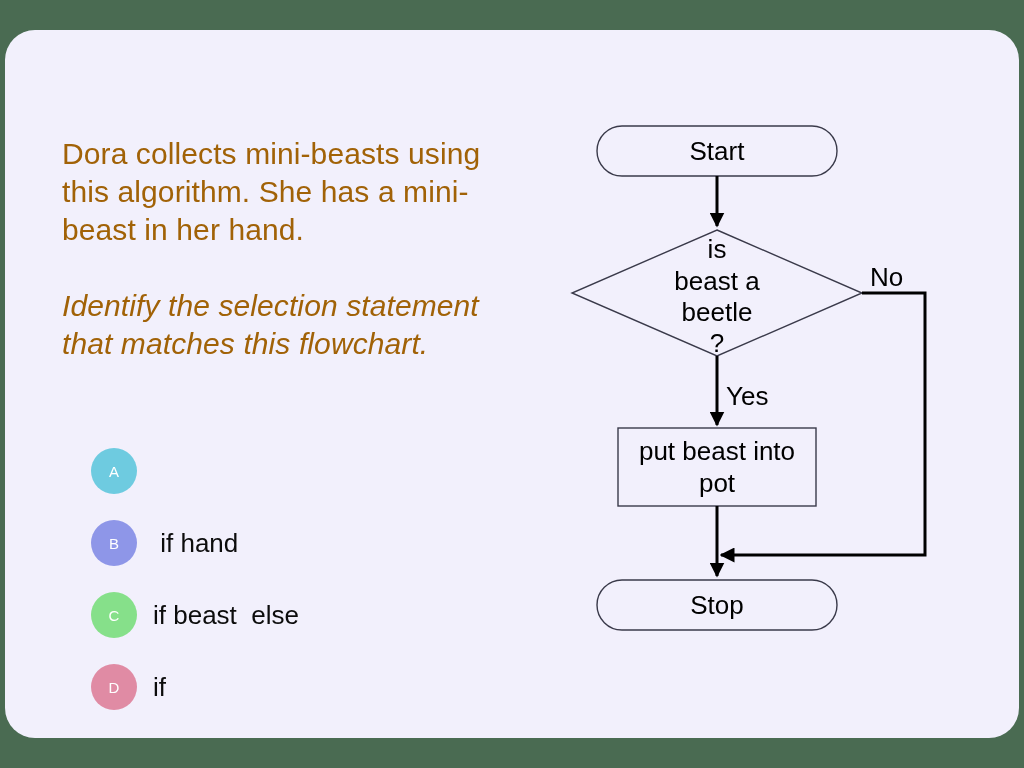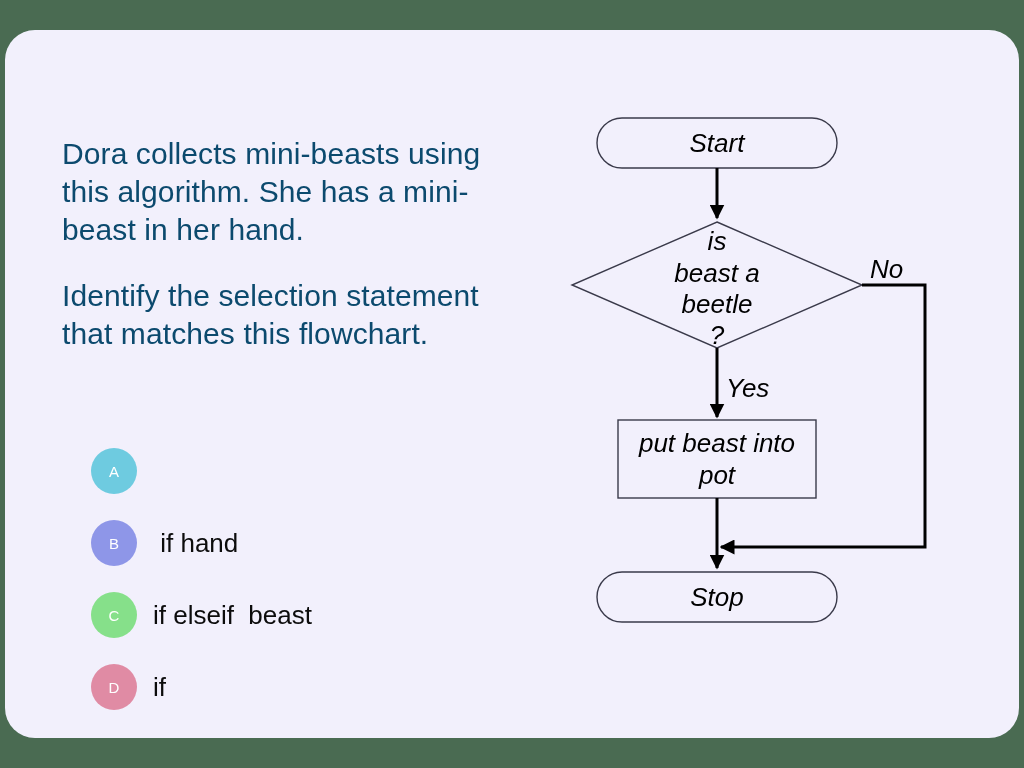--- a/index.html
+++ b/index.html
@@ -27,26 +27,27 @@
   
   #question-panel {
     position: absolute;
     left: 57px;
     top: 105px;
     width: 470px;
   }
   .question-para {
     font-size: 30px;
     line-height: 38px;
-    color: #0c4a6e;
+    color: #a16207;
     margin: 0;
     letter-spacing: 0.1px;
   }
   .question-para + .question-para {
-    margin-top: 28px;
+    margin-top: 38px;
+    font-style: italic;
   }
 
   #options-list {
     position: absolute;
     left: 86px;
     top: 405px;
     width: 440px;
   }
   .option-row {
     display: flex;
@@ -69,24 +70,23 @@
     margin-left: 16px;
     font-size: 26px;
     color: #0c0c0c;
     white-space: pre;
   }
 
   
   #flowchart {
     position: absolute;
     left: 510px;
-    top: 30px;
+    top: 38px;
     width: 500px;
     height: 600px;
-    font-style: italic;
   }
   #flowchart svg { display: block; }
   .fc-shape {
     fill: none;
     stroke: #3a3a4a;
     stroke-width: 1.4;
   }
   .fc-line {
     stroke: #000000;
     stroke-width: 3;
@@ -116,21 +116,21 @@
       <span class="option-badge" style="background-color: rgb(110, 203, 224);">A</span>
     </div>
 
     <div class="option-row">
       <span class="option-badge" style="background-color: rgb(142, 150, 232);">B</span>
       <span class="option-text"> if hand</span>
     </div>
 
     <div class="option-row">
       <span class="option-badge" style="background-color: rgb(134, 224, 138);">C</span>
-      <span class="option-text">if elseif  beast</span>
+      <span class="option-text">if beast  else</span>
     </div>
 
     <div class="option-row">
       <span class="option-badge" style="background-color: rgb(224, 139, 164);">D</span>
       <span class="option-text">if</span>
     </div>
 
   </div>
 
   <div id="flowchart">

